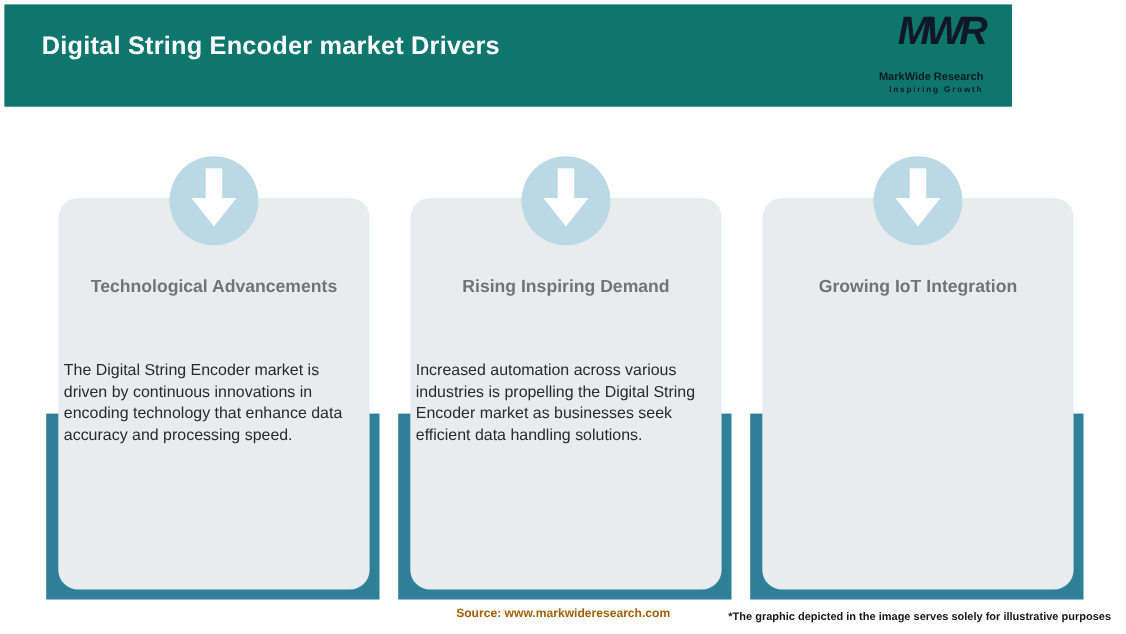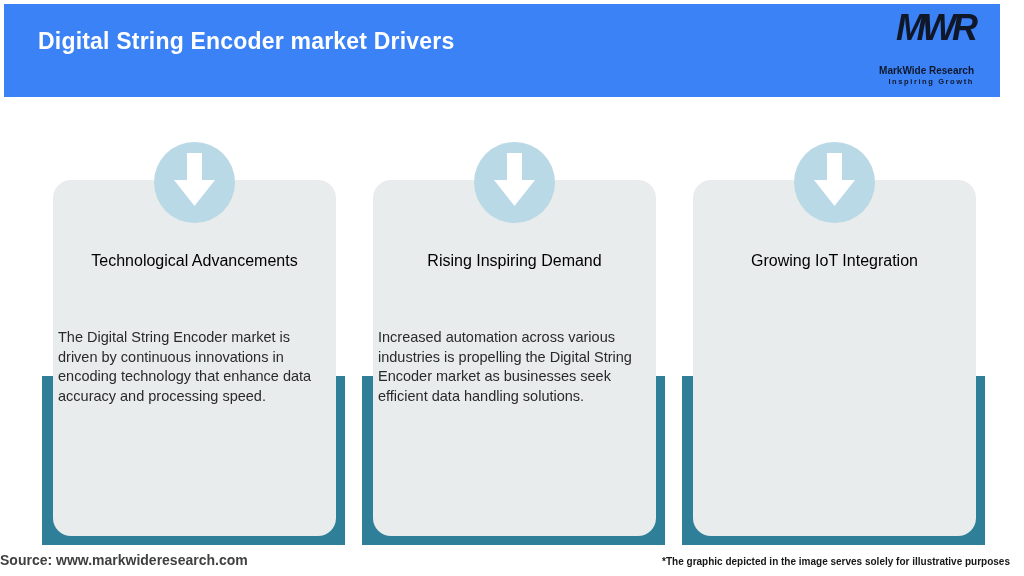--- a/index.html
+++ b/index.html
@@ -9,22 +9,22 @@
     height: 576px;
     background: #ffffff;
     font-family: "Liberation Sans", sans-serif;
     overflow: hidden;
   }
 
   
   .header {
     position: absolute;
     left: 4px; top: 4px;
-    width: 996px; height: 93px;
-    background: #3b82f6;
+    width: 916px; height: 93px;
+    background: #0f766e;
   }
   .header-title {
     position: absolute;
     left: 34px; top: 24px;
     font-size: 23px;
     font-weight: bold;
     color: #ffffff;
     letter-spacing: 0.2px;
   }
 
@@ -90,41 +90,41 @@
     background: #b9d9e6;
   }
   .circle svg { display: block; width: 81px; height: 81px; }
 
   .card-title {
     position: absolute;
     left: 11px; top: 110px;
     width: 283px;
     text-align: center;
     font-size: 16px;
-    font-weight: normal;
-    color: #000000;
+    font-weight: bold;
+    color: #737373;
   }
   .card-body {
     position: absolute;
     left: 16px; top: 186px;
     width: 258px;
     font-size: 14.5px;
     line-height: 1.35;
     color: #2a2a2a;
   }
 
   
   .source {
     position: absolute;
     left: 0; top: 552px;
     width: 1024px;
-    text-align: left;
-    font-size: 14px;
+    text-align: center;
+    font-size: 11px;
     font-weight: bold;
-    color: #404040;
+    color: #a16207;
   }
   .disclaimer {
     position: absolute;
     right: 14px; top: 556px;
     font-size: 10px;
     font-weight: 600;
     color: #161616;
   }
 </style>
 </head>

